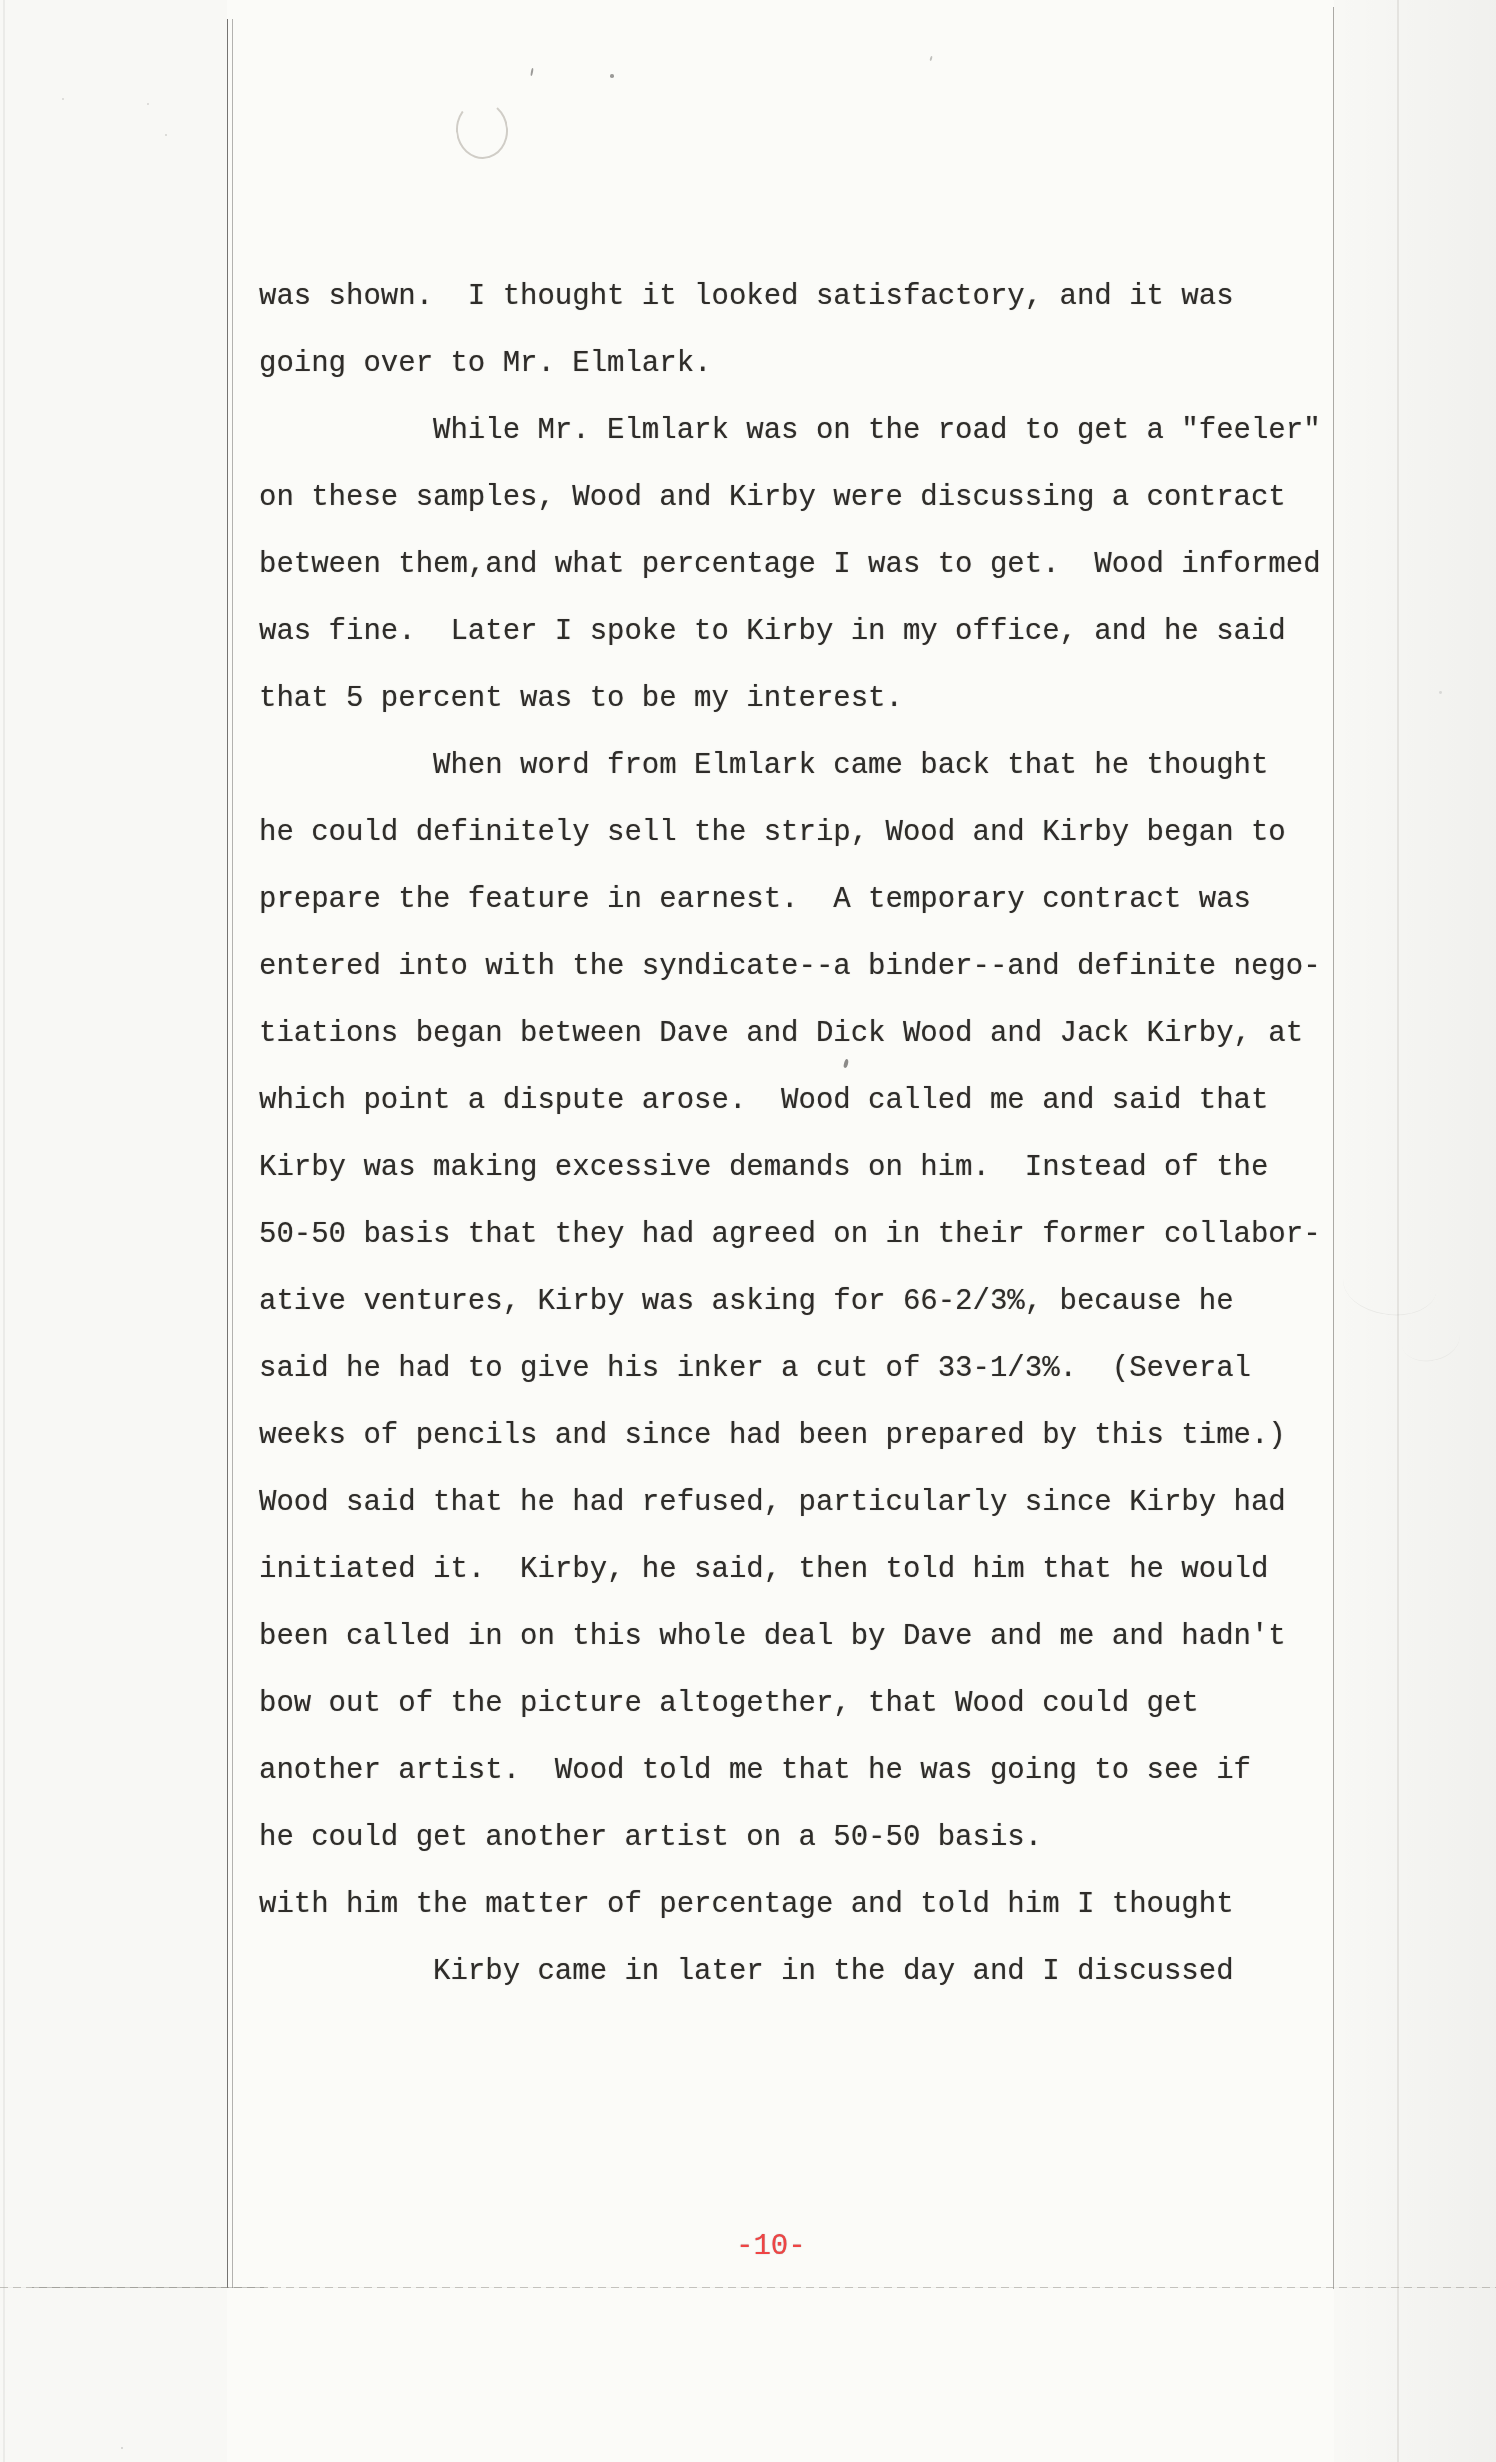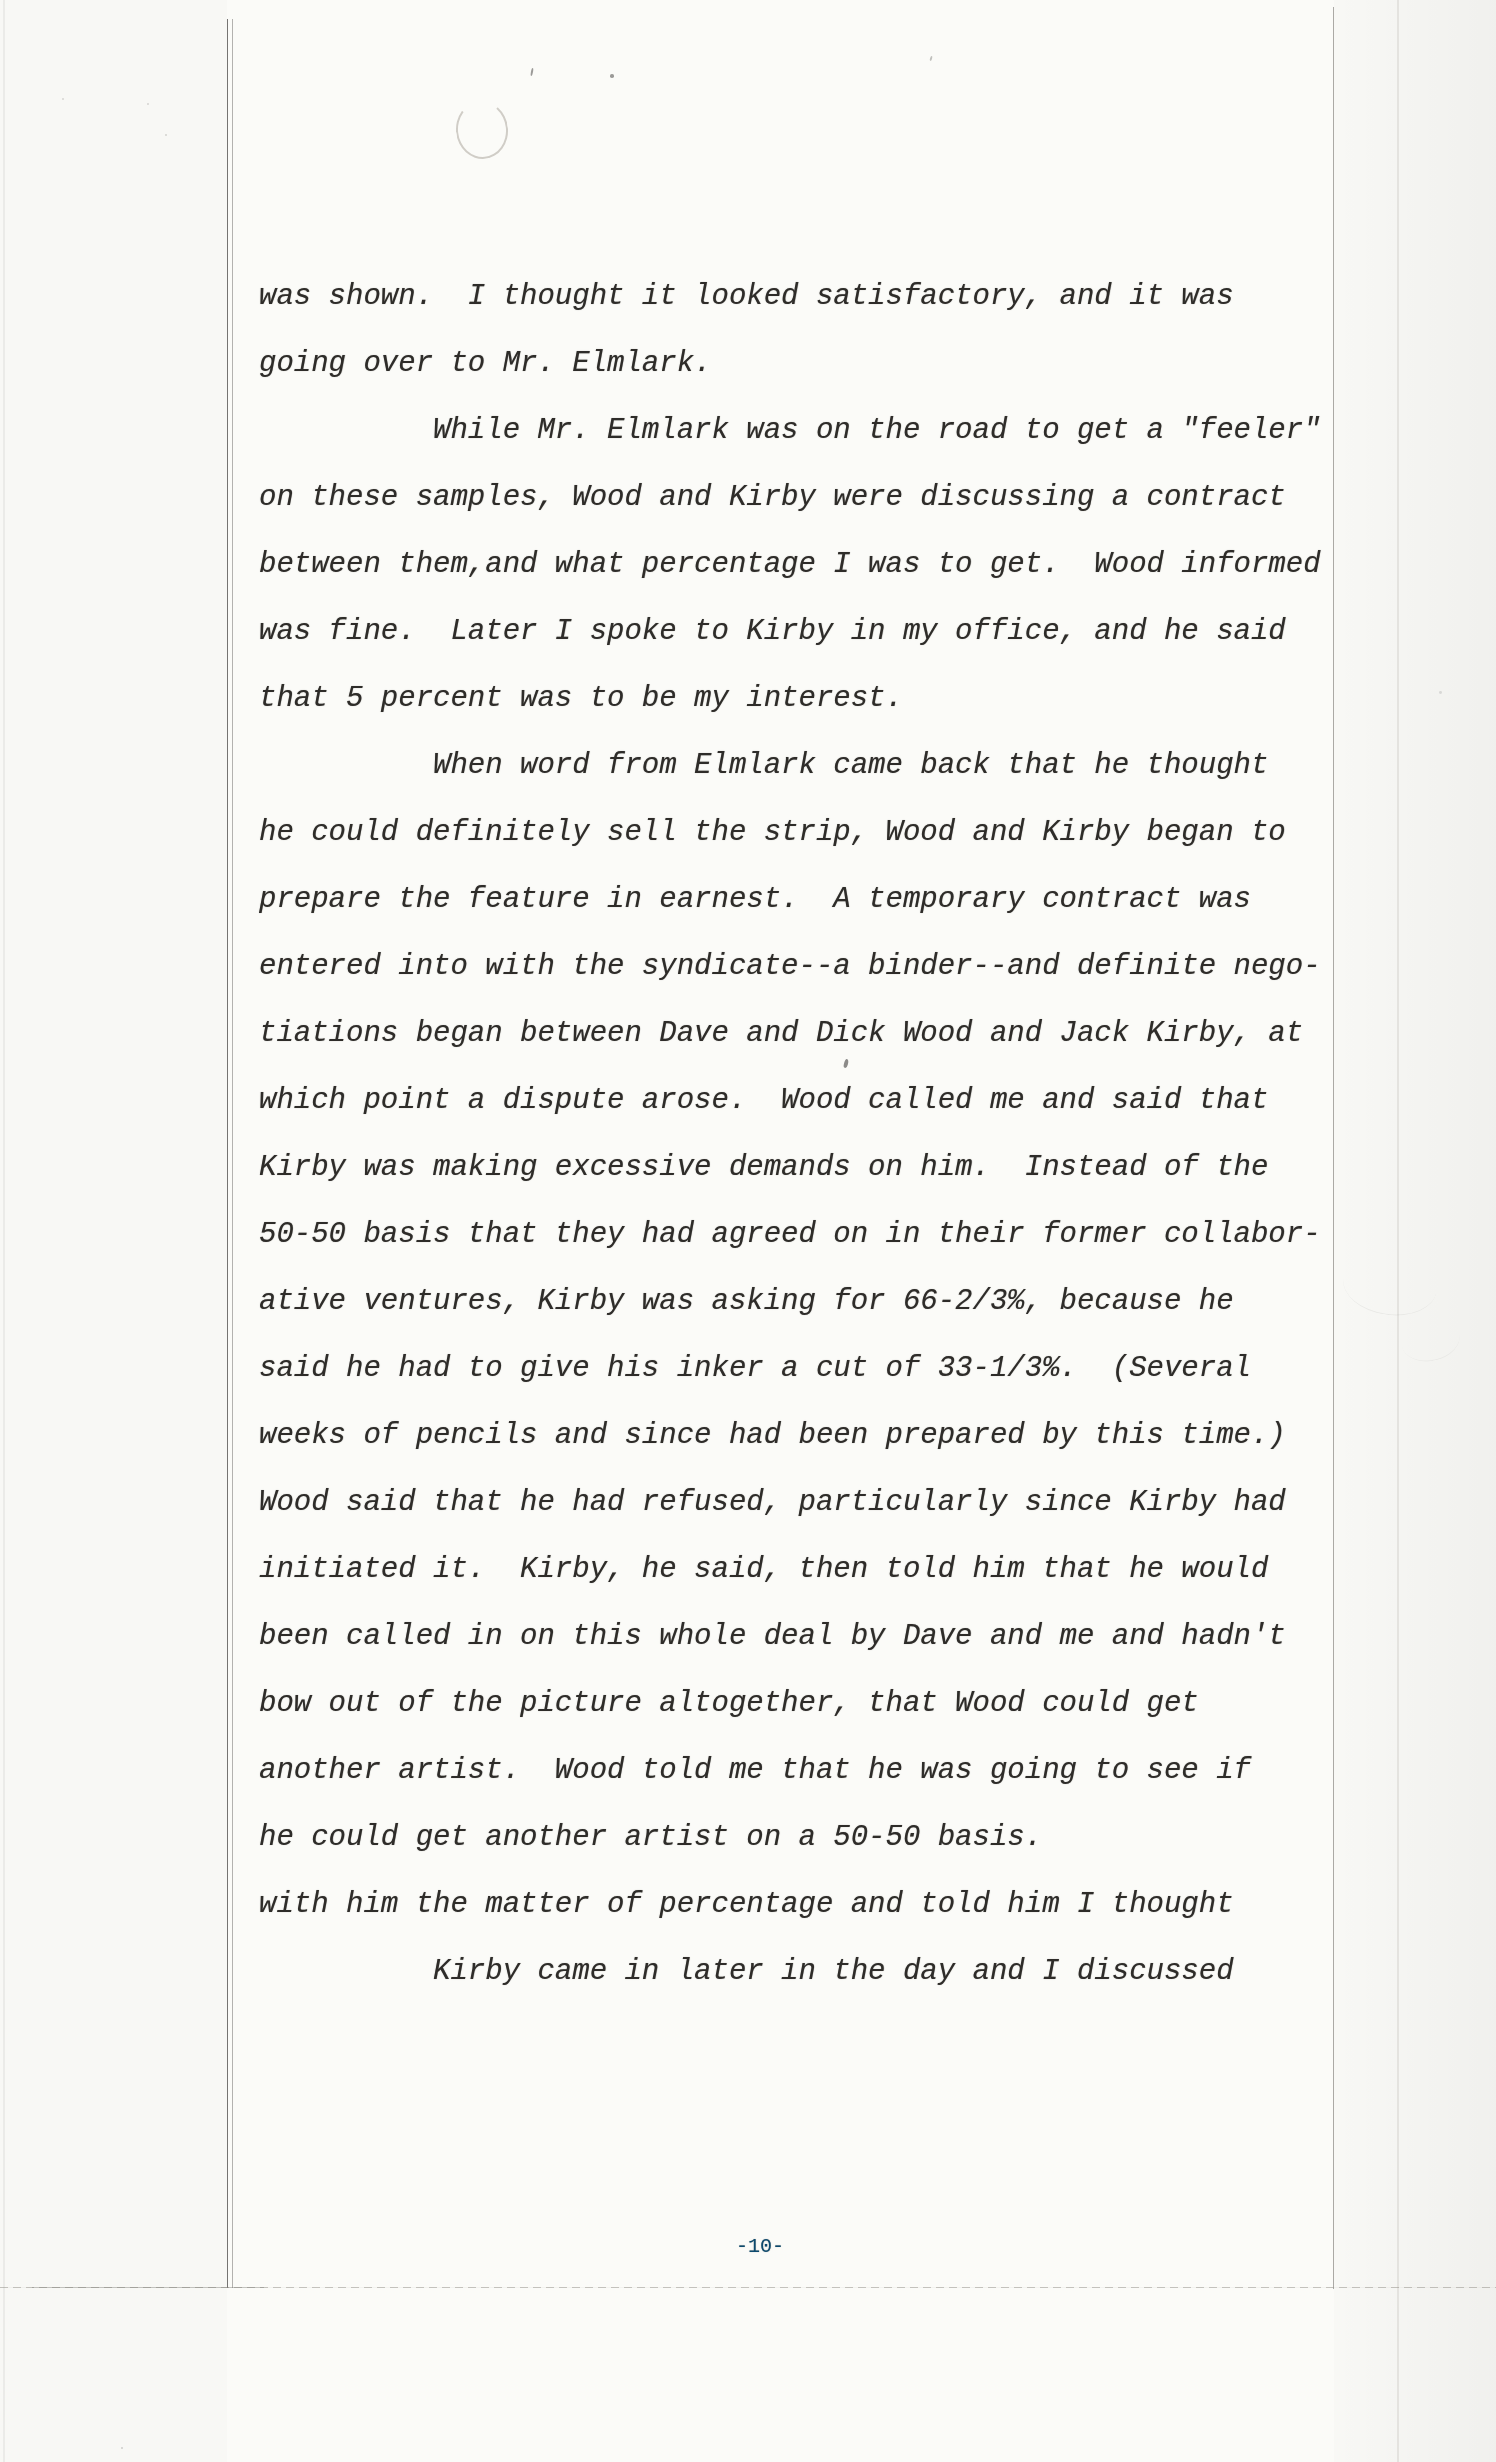--- a/index.html
+++ b/index.html
@@ -49,34 +49,34 @@
     position: absolute; left: 0; top: 2287px; width: 1496px; height: 1.2px;
     background: repeating-linear-gradient(90deg,
       rgba(150,147,140,0.55) 0 8.2px, rgba(150,147,140,0.08) 8.2px 13px);
   }
   .bottom-scan-line-left {
     position: absolute; left: 32px; top: 2287px; width: 232px; height: 1.2px;
     background: rgba(110,108,103,0.35);
   }
   
   .text-block {
-    position: absolute; left: 259px; top: 263px; width: 1126px; font-style: italic;
+    position: absolute; left: 259px; top: 263px; width: 1126px;
   }
   .line {
     height: 67px;
     line-height: 67px;
     white-space: pre;
     font-size: 29px;
     color: #2e2c29;
     text-shadow: 0 0 1.2px rgba(46,44,41,0.30), 0.3px 0.3px 0 rgba(46,44,41,0.22);
   }
   .page-number {
     position: absolute; left: 736px; top: 2213px;
     height: 67px; line-height: 67px;
-    white-space: pre; font-size: 20px; color: #0c4a6e;
+    white-space: pre; font-size: 29px; color: #ef4444;
     text-shadow: 0 0 1.2px rgba(46,44,41,0.30), 0.3px 0.3px 0 rgba(46,44,41,0.22);
   }
   
   .smudge-u {
     position: absolute; left: 456px; top: 101px; width: 48px; height: 54px;
     border: 2.3px solid rgba(165,160,150,0.5);
     border-top-color: transparent;
     border-radius: 50%;
     transform: rotate(-6deg);
   }

